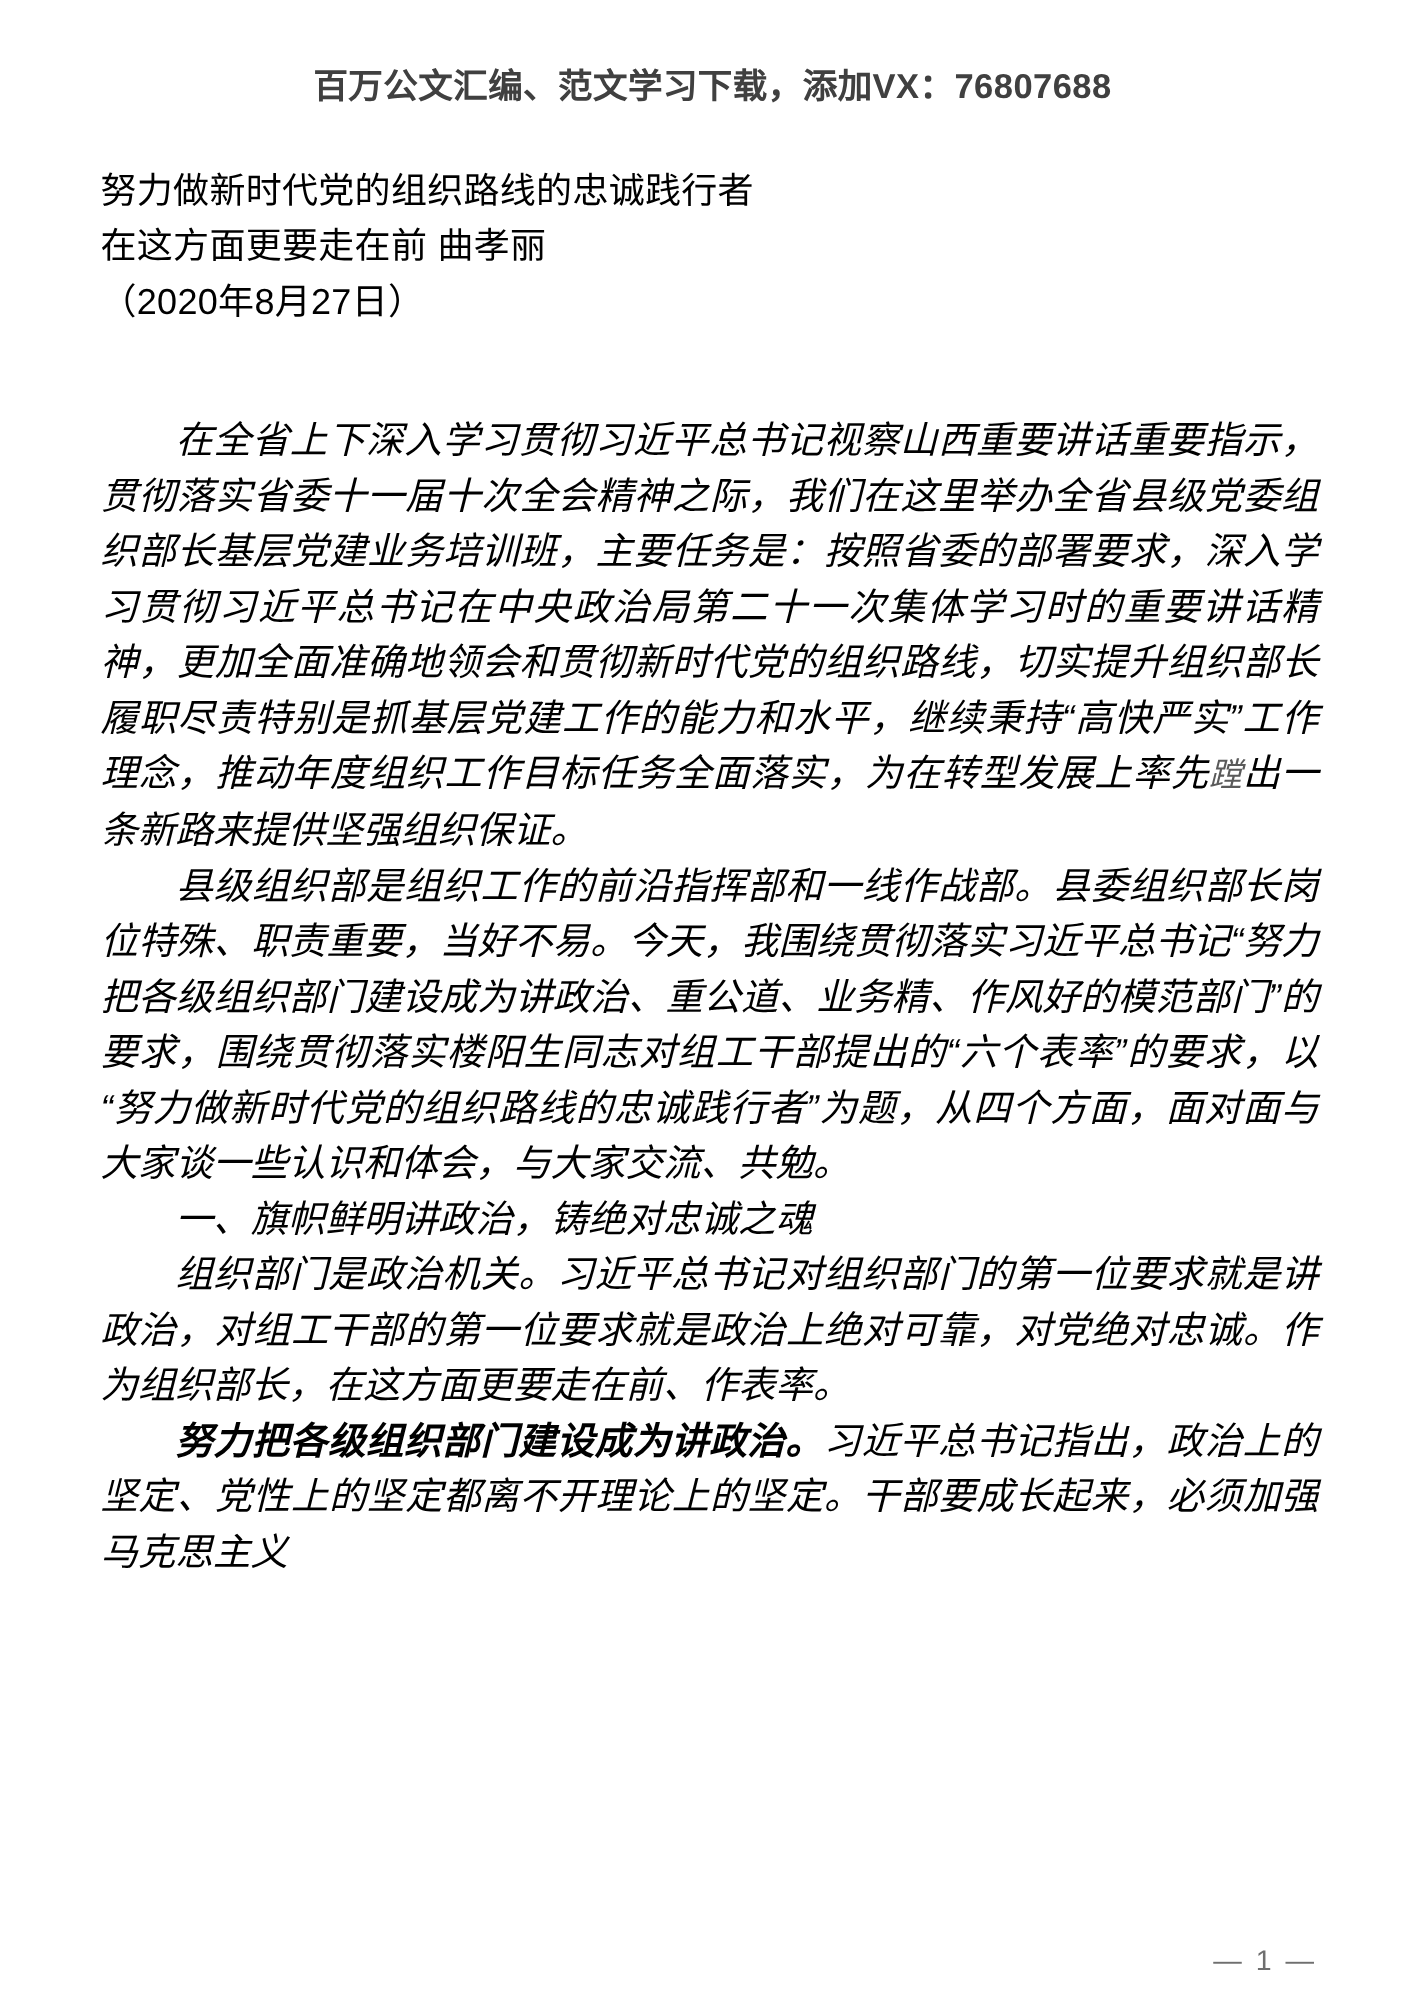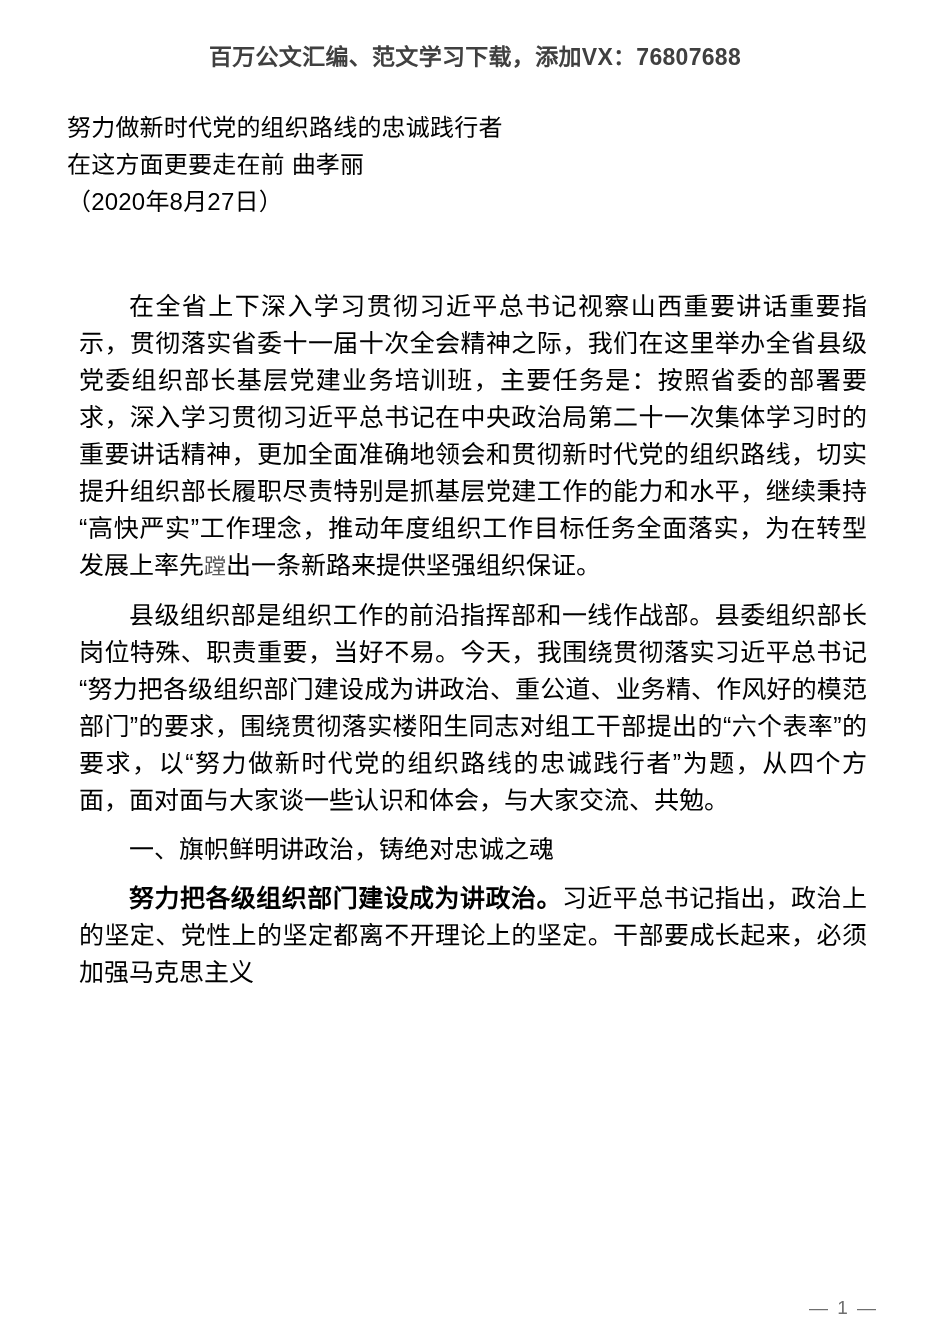--- a/index.html
+++ b/index.html
@@ -56,28 +56,29 @@
   }
 
   
   .body-block {
     position: absolute;
     top: 276px;
     left: 67px;
     width: 812px;
   }
   p.para {
-    margin: 12px;
+    margin: 0;
     font-size: 25px;
     line-height: 37px;
     text-align: justify;
     text-justify: inter-ideograph;
     letter-spacing: 0;
     text-indent: 2em;
     word-break: break-all;
+    font-style: italic;
   }
   .b {
     font-weight: 700;
   }
   .fallback-glyph {
     font-family: "DejaVu Sans", sans-serif;
     color: #5a5a5a;
     font-size: 22px;
   }
 
@@ -106,18 +107,19 @@
   <div class="title-block">
     <div class="title-line">努力做新时代党的组织路线的忠诚践行者</div>
     <div class="title-line">在这方面更要走在前  曲孝丽</div>
     <div class="title-line">（2020年8月27日）</div>
   </div>
 
   <div class="body-block">
     <p class="para"><span>在全省上下深入学习贯彻习近平总书记视察山西重要讲话重要指示，贯彻落实省委十一届十次全会精神之际，我们在这里举办全省县级党委组织部长基层党建业务培训班，主要任务是：按照省委的部署要求，深入学习贯彻习近平总书记在中央政治局第二十一次集体学习时的重要讲话精神，更加全面准确地领会和贯彻新时代党的组织路线，切实提升组织部长履职尽责特别是抓基层党建工作的能力和水平，继续秉持“高快严实”工作理念，推动年度组织工作目标任务全面落实，为在转型发展上率先</span><span class="fallback-glyph">蹚</span><span>出一条新路来提供坚强组织保证。</span></p>
     <p class="para"><span>县级组织部是组织工作的前沿指挥部和一线作战部。县委组织部长岗位特殊、职责重要，当好不易。今天，我围绕贯彻落实习近平总书记“努力把各级组织部门建设成为讲政治、重公道、业务精、作风好的模范部门”的要求，围绕贯彻落实楼阳生同志对组工干部提出的“六个表率”的要求，以“努力做新时代党的组织路线的忠诚践行者”为题，从四个方面，面对面与大家谈一些认识和体会，与大家交流、共勉。</span></p>
     <p class="para"><span>一、旗帜鲜明讲政治，铸绝对忠诚之魂</span></p>
+    <p class="para"><span>组织部门是政治机关。习近平总书记对组织部门的第一位要求就是讲政治，对组工干部的第一位要求就是政治上绝对可靠，对党绝对忠诚。作为组织部长，在这方面更要走在前、作表率。</span></p>
     <p class="para"><span class="b">努力把各级组织部门建设成为讲政治。</span><span>习近平总书记指出，政治上的坚定、党性上的坚定都离不开理论上的坚定。干部要成长起来，必须加强马克思主义</span></p>
   </div>
 
   <div class="footer">— 1 —</div>
 
 </div>
 
 </body></html>

